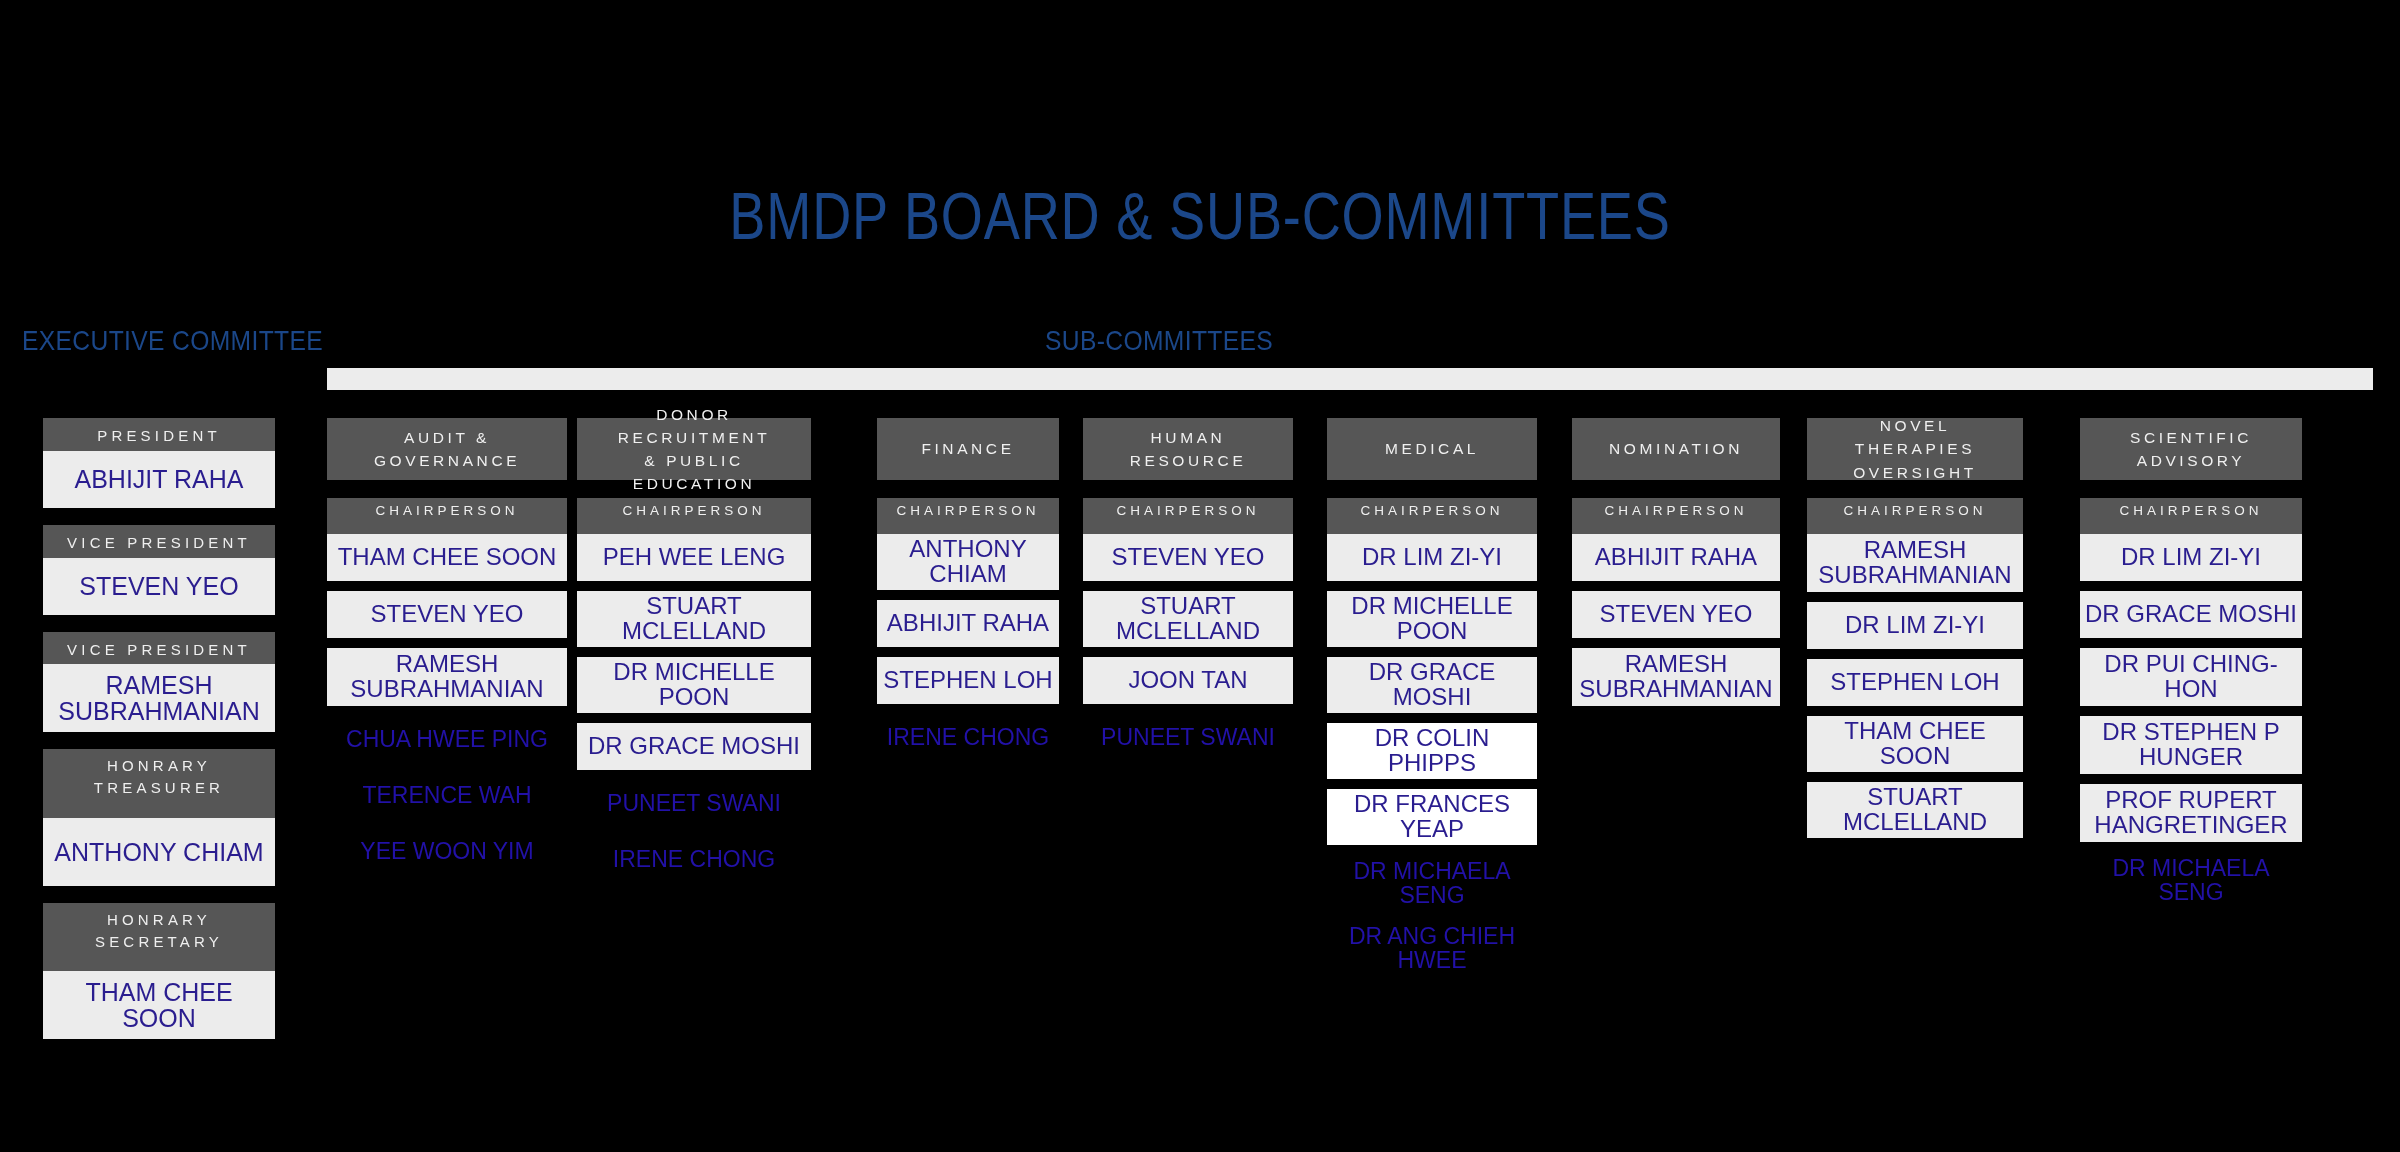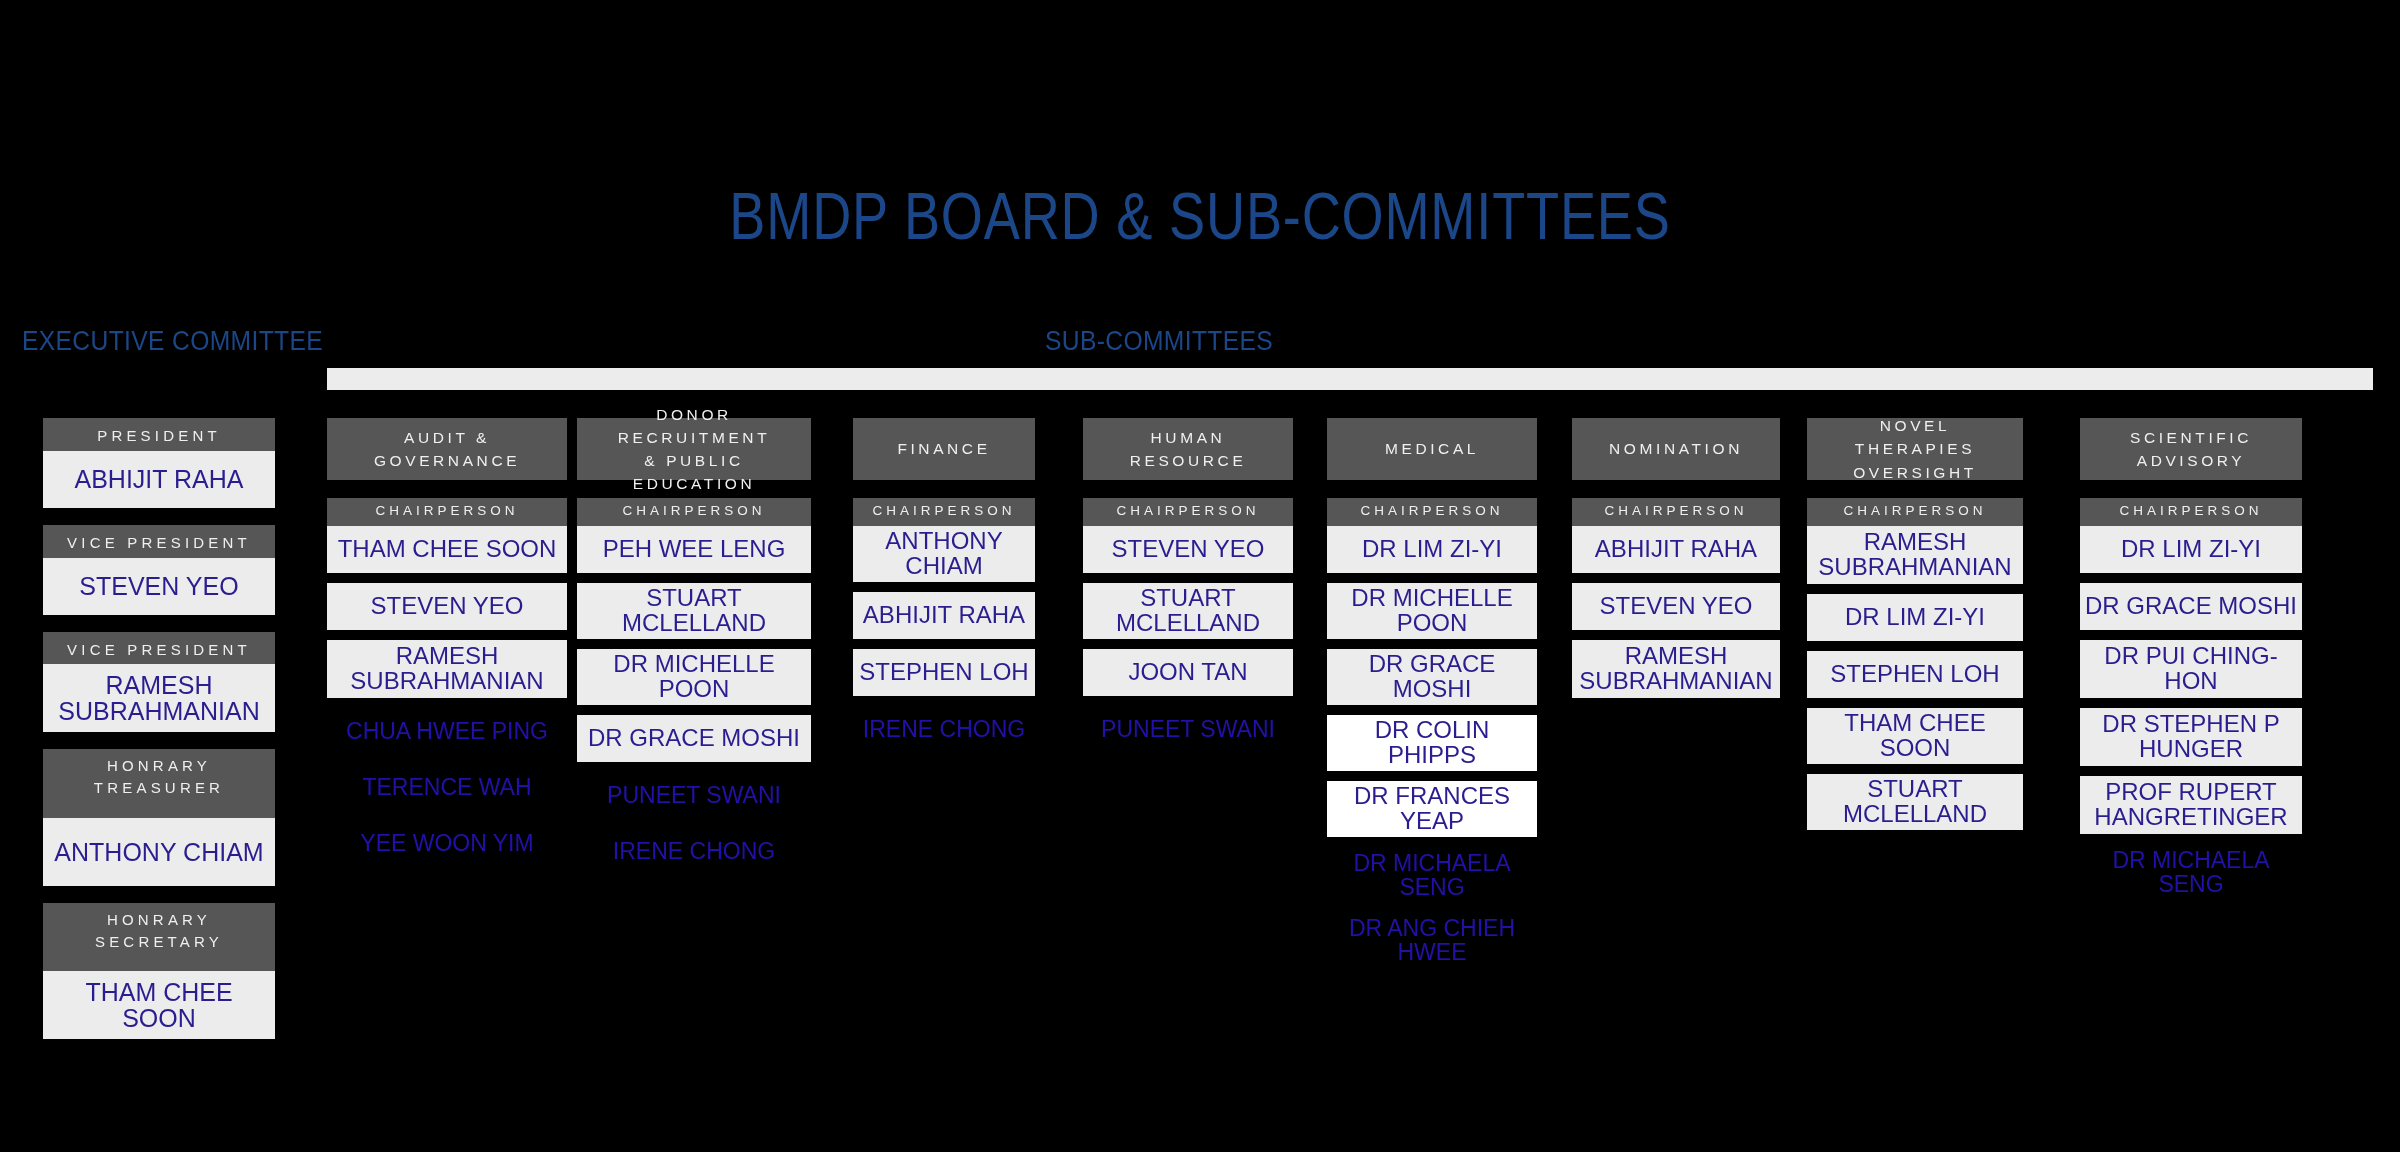--- a/index.html
+++ b/index.html
@@ -70,21 +70,21 @@
     font-size:15.5px;letter-spacing:3.6px;
     text-align:center;
     height:62px;
     display:flex;align-items:center;justify-content:center;
     line-height:1.5;padding:0 20px;
     box-sizing:border-box;
   }
   .chair-strip{
     background:#565656;color:#efefef;
     font-size:13.5px;letter-spacing:4px;
-    text-align:center;padding:5px 2px 8px;
+    text-align:center;padding:5px 2px 16px;
     margin-top:18px;
   }
   .member{
     background:#ececec;color:#2a1d8f;
     font-size:24px;text-align:center;
     display:flex;align-items:center;justify-content:center;
     line-height:1.04;
     min-height:47px;padding:3px 5px;
     margin-top:10px;
     box-sizing:border-box;
@@ -147,21 +147,21 @@
       <div class="sc-col" style="left: 250px; width: 234px;">
         <div class="sc-title">DONOR RECRUITMENT<br>&amp; PUBLIC EDUCATION</div>
         <div class="chair-strip">CHAIRPERSON</div>
         <div class="member chair">PEH WEE LENG</div>
         <div class="member">STUART MCLELLAND</div>
         <div class="member">DR MICHELLE POON</div>
         <div class="member">DR GRACE MOSHI</div>
         <div class="member plain">PUNEET SWANI</div>
         <div class="member plain">IRENE CHONG</div>
       </div>
-      <div class="sc-col" style="left: 526px; width: 182px;">
+      <div class="sc-col" style="left: 550px; width: 182px;">
         <div class="sc-title">FINANCE</div>
         <div class="chair-strip">CHAIRPERSON</div>
         <div class="member chair">ANTHONY CHIAM</div>
         <div class="member">ABHIJIT RAHA</div>
         <div class="member">STEPHEN LOH</div>
         <div class="member plain">IRENE CHONG</div>
       </div>
       <div class="sc-col" style="left: 756px; width: 210px;">
         <div class="sc-title">HUMAN<br>RESOURCE</div>
         <div class="chair-strip">CHAIRPERSON</div>

